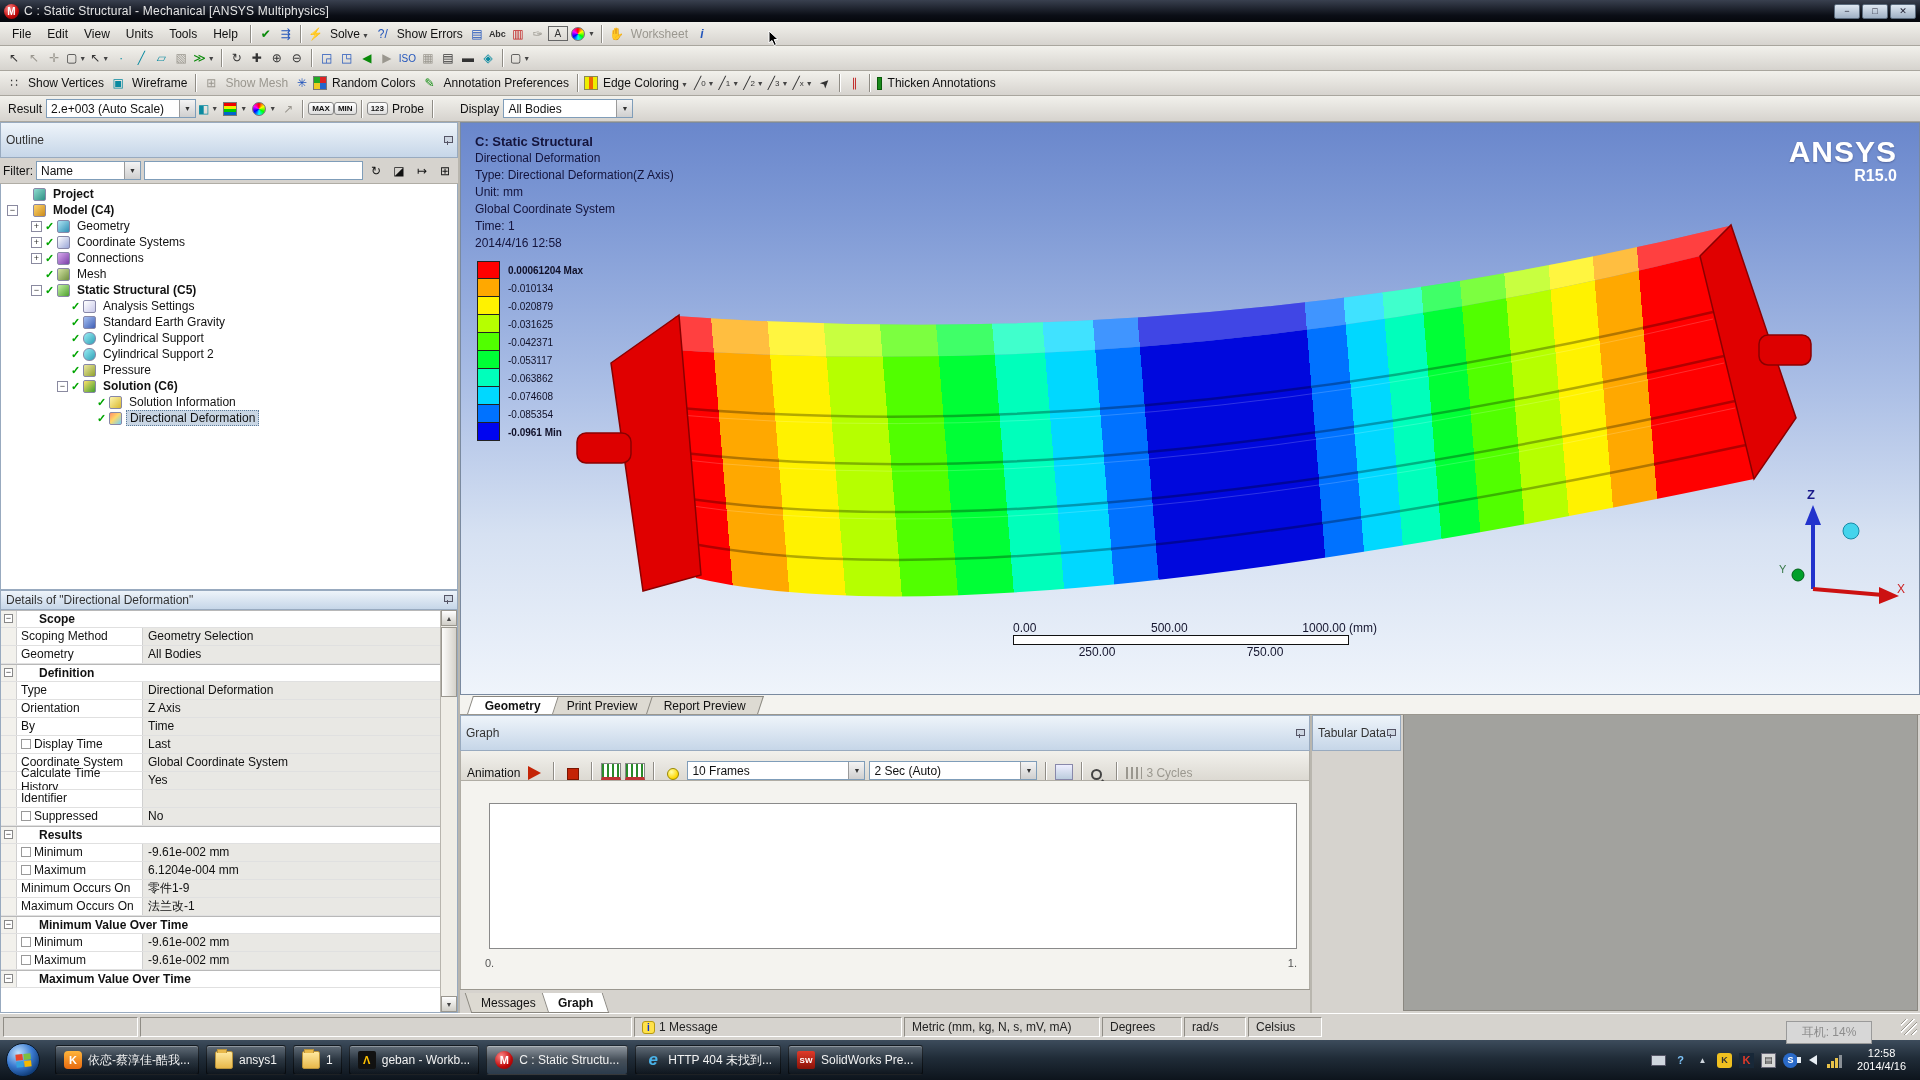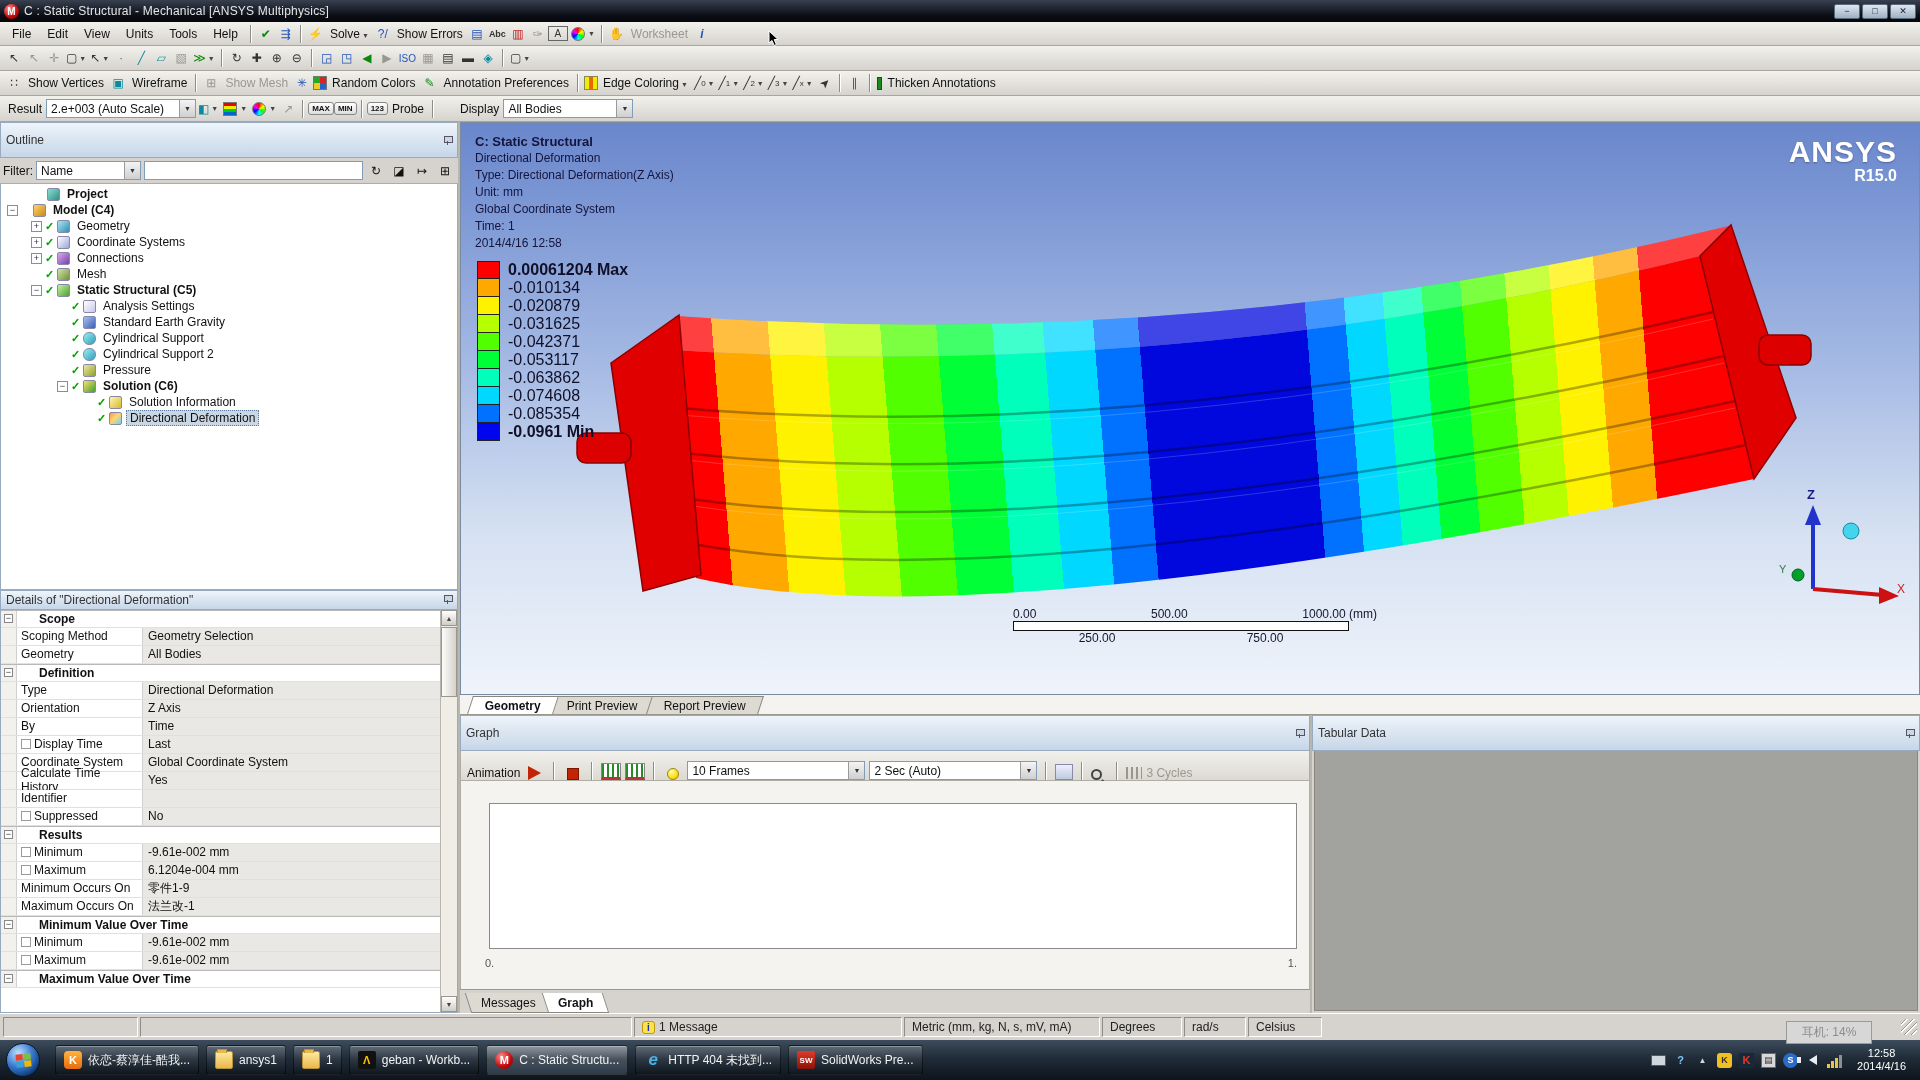--- a/index.html
+++ b/index.html
@@ -96,26 +96,26 @@
   .viewport { height:573px; position:relative; background:linear-gradient(180deg,#6a87cc 0%,#7e99d5 16%,#a9bde5 45%,#d6e1f2 72%,#eff4fb 100%); border:1px solid #7a8aa0; overflow:hidden; }
   .anno { position:absolute; left:14px; top:10px; color:#14143c; line-height:17px; }
   .anno .t1 { font-weight:bold; font-size:13px; }
   .brand { position:absolute; right:22px; top:12px; text-align:right; color:#fff; }
   .brand .nm { font-size:30px; font-weight:bold; letter-spacing:1px; text-shadow:0 1px 2px rgba(0,0,40,.3); }
   .brand .ver { font-size:16px; font-weight:bold; margin-top:-2px; }
   .legend { position:absolute; left:16px; top:138px; }
   .lrow { display:flex; align-items:center; height:18px; }
   .lsw { width:23px; height:18px; border:1px solid #222; border-top:none; flex:none; }
   .lrow:first-child .lsw { border-top:1px solid #222; }
-  .llab { margin-left:8px; color:#101028; font-size:16px; }
+  .llab { margin-left:8px; color:#101028; font-size:10px; }
   .llab.b { font-weight:bold; }
   .sw0{background:#ff0000;} .sw1{background:#ffa800;} .sw2{background:#fff200;} .sw3{background:#b6ff00;} .sw4{background:#51ff00;}
   .sw5{background:#00ff36;} .sw6{background:#00ffbb;} .sw7{background:#00d8ff;} .sw8{background:#0072ff;} .sw9{background:#0005f0;}
   .model { position:absolute; left:0; top:0; }
-  .ruler { position:absolute; left:552px; top:484px; width:336px; color:#15152e; }
+  .ruler { position:absolute; left:552px; top:498px; width:336px; color:#15152e; }
   .ruler .toplabs { display:flex; justify-content:space-between; height:14px; }
   .ruler .bar { height:10px; border:1px solid #111; display:flex; background:#fff; }
   .ruler .bar i { flex:1; } .ruler .bar i:nth-child(odd){ background:#111; }
   .ruler .botlabs { position:relative; height:15px; }
   .ruler .botlabs span { position:absolute; transform:translateX(-50%); }
   .b25 { left:25%; } .b75 { left:75%; }
 
   .viewtabs { height:20px; background:#f4f3ef; border-bottom:1px solid #9a978f; display:flex; align-items:flex-end; padding-left:10px; }
   .vtab { height:18px; padding:0 14px; border:1px solid #8a8780; border-bottom:none; background:#dddad2; transform:skewX(-18deg); margin-right:-4px; display:flex; align-items:center; }
   .vtab span { transform:skewX(18deg); font-size:12px; }
@@ -134,21 +134,21 @@
   .cycles { display:flex; align-items:center; gap:4px; color:#9a978f; }
   .cycicon { width:16px; height:12px; background:repeating-linear-gradient(90deg,#9a978f 0 2px,transparent 2px 5px); }
   .chartwrap { flex:1; position:relative; background:#f4f3ef; border-left:1px solid #b0ada5; border-right:1px solid #b0ada5; }
   .chart { position:absolute; left:28px; top:22px; right:12px; bottom:40px; background:#fff; border:1px solid #8a8a8a; }
   .ax0 { position:absolute; left:24px; bottom:20px; color:#555; font-size:11px; }
   .ax1 { position:absolute; right:12px; bottom:20px; color:#555; font-size:11px; }
   .gtabs { height:24px; display:flex; align-items:flex-end; padding-left:8px; background:#d6d3ce; border-top:1px solid #9a978f; }
   .gtab { height:20px; padding:0 12px; border:1px solid #8a8780; border-top:none; background:#dddad2; transform:skewX(18deg); margin-right:-4px; display:flex; align-items:center; }
   .gtab span { transform:skewX(-18deg); }
   .gtab.active { background:#fff; font-weight:bold; z-index:2; }
-  .tabularpanel { flex:1; display:flex; flex-direction:column; }
+  .tabularpanel { flex:1; display:flex; flex-direction:row; }
   .tabularbody { flex:1; background:#a2a29e; border:1px solid #8a8780; border-top:none; margin:0 2px 2px 2px; }
 
   
   .statusbar { height:27px; background:#d6d3ce; border-top:1px solid #fff; display:flex; align-items:center; gap:2px; padding:2px 3px; }
   .sseg { height:20px; border:1px solid; border-color:#8f8c85 #ffffff #ffffff #8f8c85; display:flex; align-items:center; padding:0 7px; gap:4px; color:#222; }
   .msgico { width:13px; height:13px; border-radius:3px; background:#ffe24a; border:1px solid #b89a10; color:#1133cc; font-weight:bold; font-size:10px; text-align:center; line-height:12px; }
   .grip { margin-left:auto; width:16px; height:16px; background:repeating-linear-gradient(135deg,transparent 0 3px,#9a978f 3px 4px,#fff 4px 5px); }
 
   
   .taskbar { position:absolute; left:0; bottom:0; width:1920px; height:40px; background:linear-gradient(#3d4c5c,#202c38 45%,#0d141c); display:flex; align-items:center; padding:0 6px; gap:7px; }
@@ -344,21 +344,21 @@
         <span>Name</span>
           <span class="arr"></span>
       </div>
       <input value="" style="">
       <span class="mini green">↻</span>
       <span class="mini">◪</span>
       <span class="mini">↦</span>
       <span class="mini">⊞</span>
     </div>
     <div class="tree">
-      <div class="trow" style="padding-left:20px">
+      <div class="trow" style="padding-left:6px">
         <span class="exp hid">+</span>
           <span class="chk hid">✓</span>
           <span class="ti ti-project"></span>
           <span class="tlabel bold">Project</span>
       </div>
       <div class="trow" style="padding-left:6px">
         <span class="exp">−</span>
           <span class="chk hid">✓</span>
           <span class="ti ti-model"></span>
           <span class="tlabel bold">Model (C4)</span>

